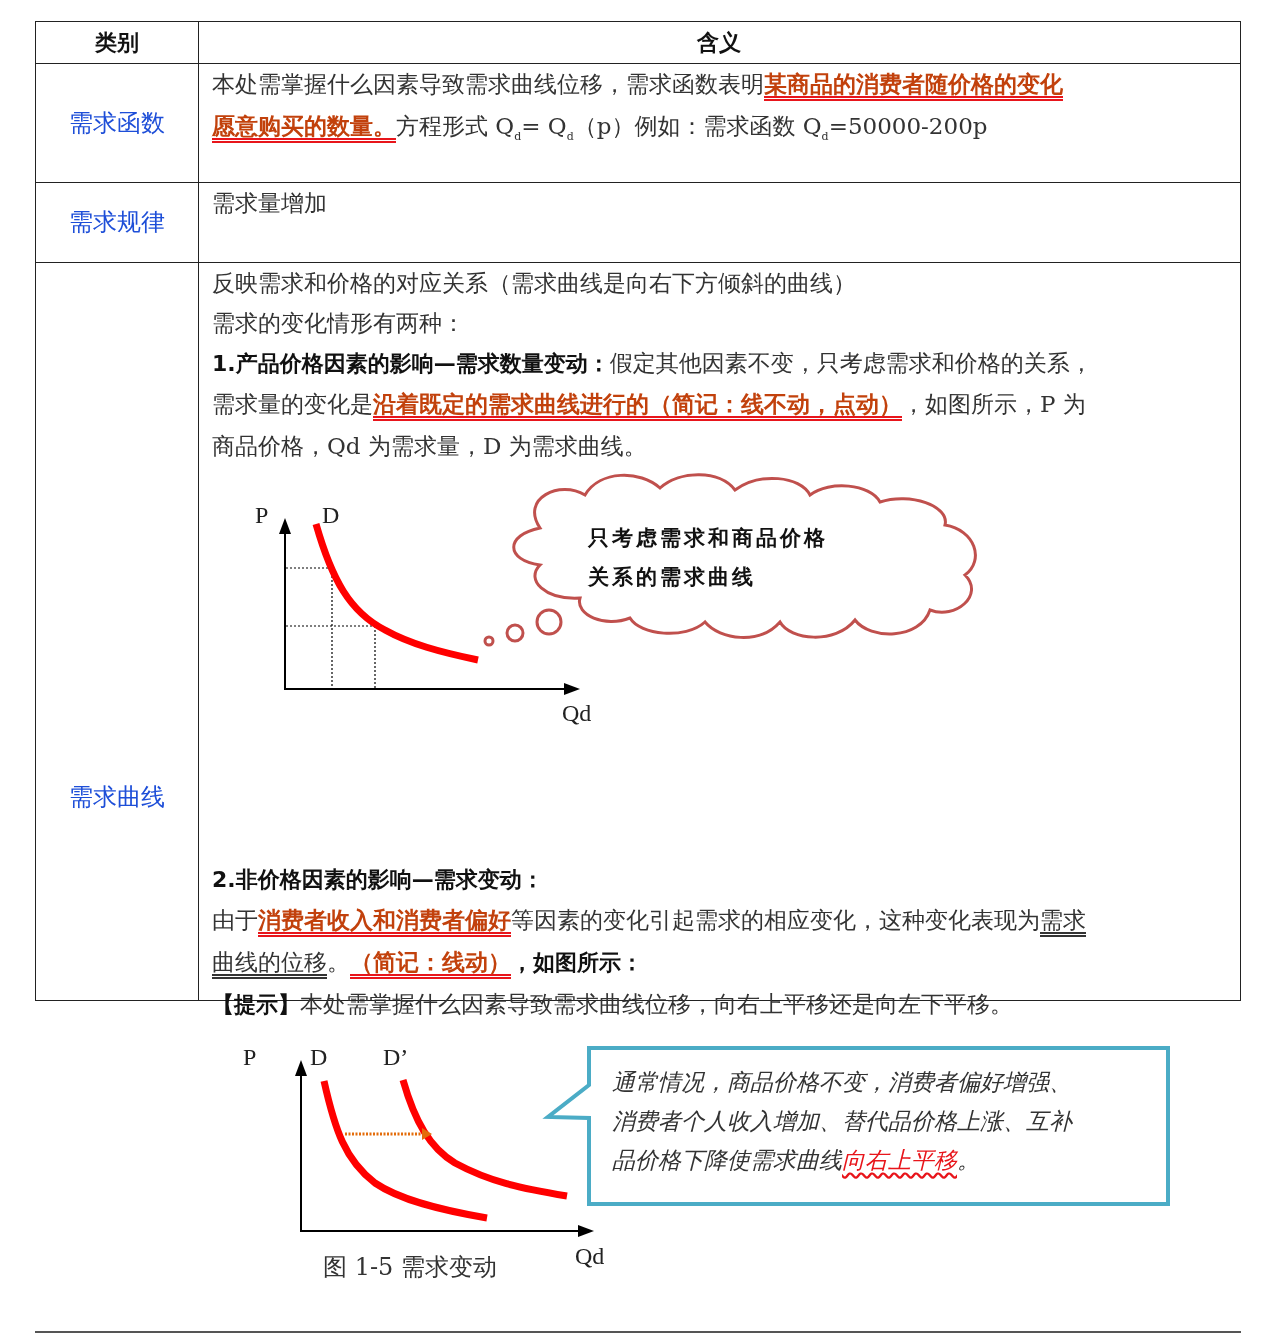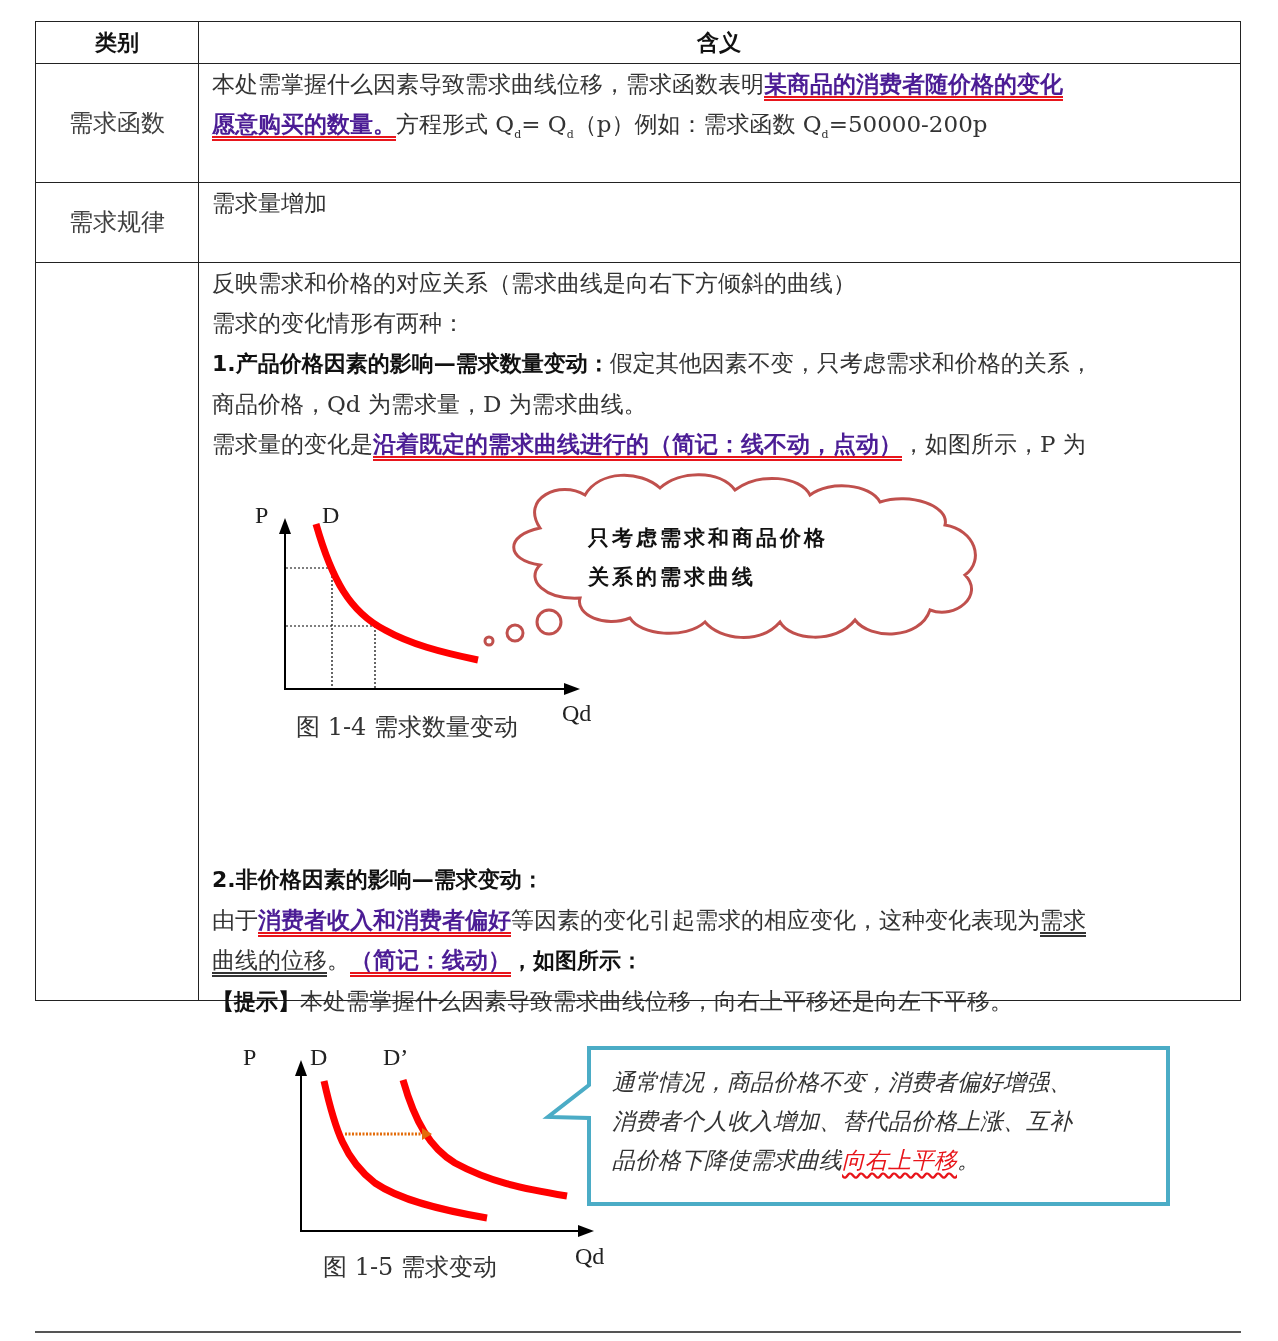--- a/index.html
+++ b/index.html
@@ -5,24 +5,24 @@
   html, body { margin: 0; padding: 0; background: #ffffff; }
   body { width: 1278px; height: 1341px; position: relative; overflow: hidden;
          font-family: "DejaVu Serif", "Liberation Serif", serif; color: #222; }
   .table { position: absolute; left: 35px; top: 21px; width: 1206px; height: 980px;
            border: 1.5px solid #222; box-sizing: border-box; }
   .col-sep { position: absolute; left: 162px; top: 0; bottom: 0; width: 0; border-left: 1.5px solid #222; }
   .row-sep { position: absolute; left: 0; right: 0; height: 0; border-top: 1.5px solid #222; }
   .hcell { position: absolute; top: 0; height: 41px; display: flex; align-items: center; justify-content: center;
            font-family: "DejaVu Sans", sans-serif; font-weight: bold; font-size: 22px; color: #111; }
   .cat { position: absolute; left: 0; width: 162px; display: flex; align-items: center; justify-content: center;
-         font-size: 24px; color: #404040; }
+         font-size: 24px; color: #1d4ed8; }
   .content { position: absolute; left: 176px; right: 12px; font-size: 23px; line-height: 40px; color: #333; }
   .line { white-space: nowrap; }
-  .red-u { color: #4c1d95; font-weight: bold; text-decoration: underline double #e8151b; text-underline-offset: 4px; }
+  .red-u { color: #c2410c; font-weight: bold; text-decoration: underline double #e8151b; text-underline-offset: 4px; font-family: Liberation Mono, monospace; }
   .red-w { color: #e8151b; text-decoration: underline wavy #e8151b; text-underline-offset: 4px; text-align: right; }
   .bold { font-weight: bold; color: #111; font-family: "DejaVu Sans", sans-serif; font-size: 22px; margin-top: 36px; }
   .u-black { text-decoration: underline double #333; text-underline-offset: 4px; }
   sub { font-size: 11px; }
   .fig { position: absolute; }
   .caption { position: absolute; font-size: 24px; color: #333; white-space: nowrap; }
   .axis-label { position: absolute; font-family: "Liberation Serif", serif; font-size: 24px; color: #222; }
   .cloud-text { position: absolute; font-family: "DejaVu Sans", sans-serif; font-weight: bold; font-size: 21px;
                 letter-spacing: 3px; line-height: 40px; color: #111; white-space: nowrap; }
   .callout-text { position: absolute; font-size: 23px; line-height: 40px; color: #333; white-space: nowrap; font-style: italic; }
@@ -44,26 +44,27 @@
   <div class="content" style="top:42px">
     <div class="line"><span>本处需掌握什么因素导致需求曲线位移，需求函数表明</span><span class="red-u">某商品的消费者随价格的变化</span></div>
     <div class="line"><span class="red-u">愿意购买的数量。</span><span><span>方程形式 Q</span><sub>d</sub><span>= Q</span><sub>d</sub><span>（p）例如：需求函数 Q</span><sub>d</sub><span>=50000-200p</span></span></div>
   </div>
 
   <div class="cat" style="top:160px;height:80px">需求规律</div>
   <div class="content" style="top:161px">
     <div class="line">需求量增加</div>
   </div>
 
+  <div class="cat" style="top:240px;height:1070px">需求曲线</div>
   <div class="content" style="top:241px">
     <div class="line">反映需求和价格的对应关系（需求曲线是向右下方倾斜的曲线）</div>
     <div class="line">需求的变化情形有两种：</div>
     <div class="line"><span class="bold">1.产品价格因素的影响—需求数量变动：</span><span>假定其他因素不变，只考虑需求和价格的关系，</span></div>
+    <div class="line"><span>需求量的变化是</span><span class="red-u">沿着既定的需求曲线进行的（简记：线不动，点动）</span><span>，如图所示，P 为</span></div>
     <div class="line">商品价格，Qd 为需求量，D 为需求曲线。</div>
-    <div class="line"><span>需求量的变化是</span><span class="red-u">沿着既定的需求曲线进行的（简记：线不动，点动）</span><span>，如图所示，P 为</span></div>
   </div>
 
   <div class="content" style="top:837px">
     <div class="line"><span class="bold">2.非价格因素的影响—需求变动：</span></div>
     <div class="line"><span>由于</span><span class="red-u">消费者收入和消费者偏好</span><span>等因素的变化引起需求的相应变化，这种变化表现为</span><span class="u-black">需求</span></div>
     <div class="line"><span class="u-black">曲线的位移</span><span>。</span><span class="red-u">（简记：线动）</span><span class="bold">，如图所示：</span></div>
     <div class="line"><span class="bold">【提示】</span><span>本处需掌握什么因素导致需求曲线位移，向右上平移还是向左下平移。</span></div>
   </div>
 </div>
 
@@ -96,21 +97,20 @@
     <path d="M403,1080 C415,1122 430,1148 455,1163 C490,1182 520,1188 567,1196" fill="none" stroke="#ff0000" stroke-width="7"></path>
     <line x1="345" y1="1134" x2="424" y2="1134" stroke="#e46c0a" stroke-width="3" stroke-dasharray="2,1.5"></line>
     <polygon points="422,1128 432,1134 422,1140" fill="#e46c0a"></polygon>
 
     <path d="M589,1048 L1168,1048 L1168,1204 L589,1204 L589,1118 L548,1117 L589,1085 Z" fill="#fff" stroke="#4bacc6" stroke-width="4"></path>
   </svg>
 
   <div class="axis-label" style="left:255px;top:502px">P</div>
   <div class="axis-label" style="left:322px;top:502px">D</div>
   <div class="axis-label" style="left:562px;top:700px">Qd</div>
-  <div class="caption" style="left:296px;top:711px">图 1-4 需求数量变动</div>
   <div class="cloud-text" style="left:588px;top:518px">只考虑需求和商品价格</div>
   <div class="cloud-text" style="left:588px;top:557px">关系的需求曲线</div>
 
   <div class="axis-label" style="left:243px;top:1044px">P</div>
   <div class="axis-label" style="left:310px;top:1044px">D</div>
   <div class="axis-label" style="left:383px;top:1044px">D’</div>
   <div class="axis-label" style="left:575px;top:1243px">Qd</div>
   <div class="caption" style="left:323px;top:1251px">图 1-5 需求变动</div>
   <div class="callout-text" style="left:612px;top:1062px">通常情况，商品价格不变，消费者偏好增强、</div>
   <div class="callout-text" style="left:612px;top:1101px">消费者个人收入增加、替代品价格上涨、互补</div>

